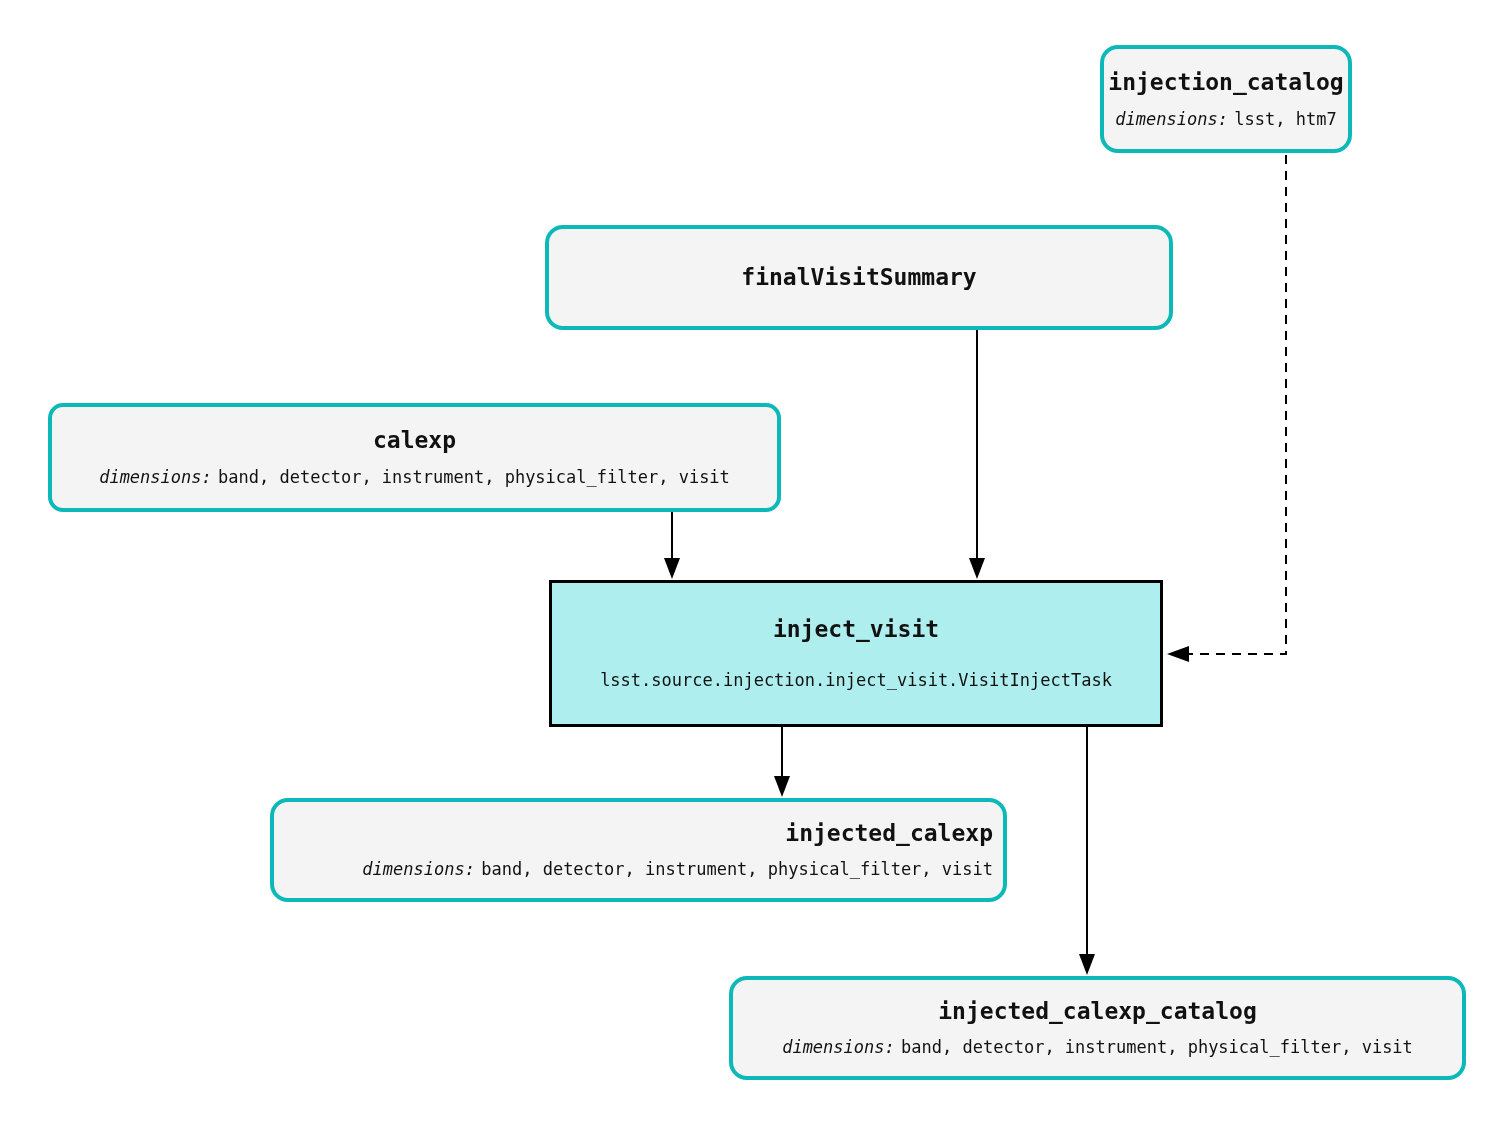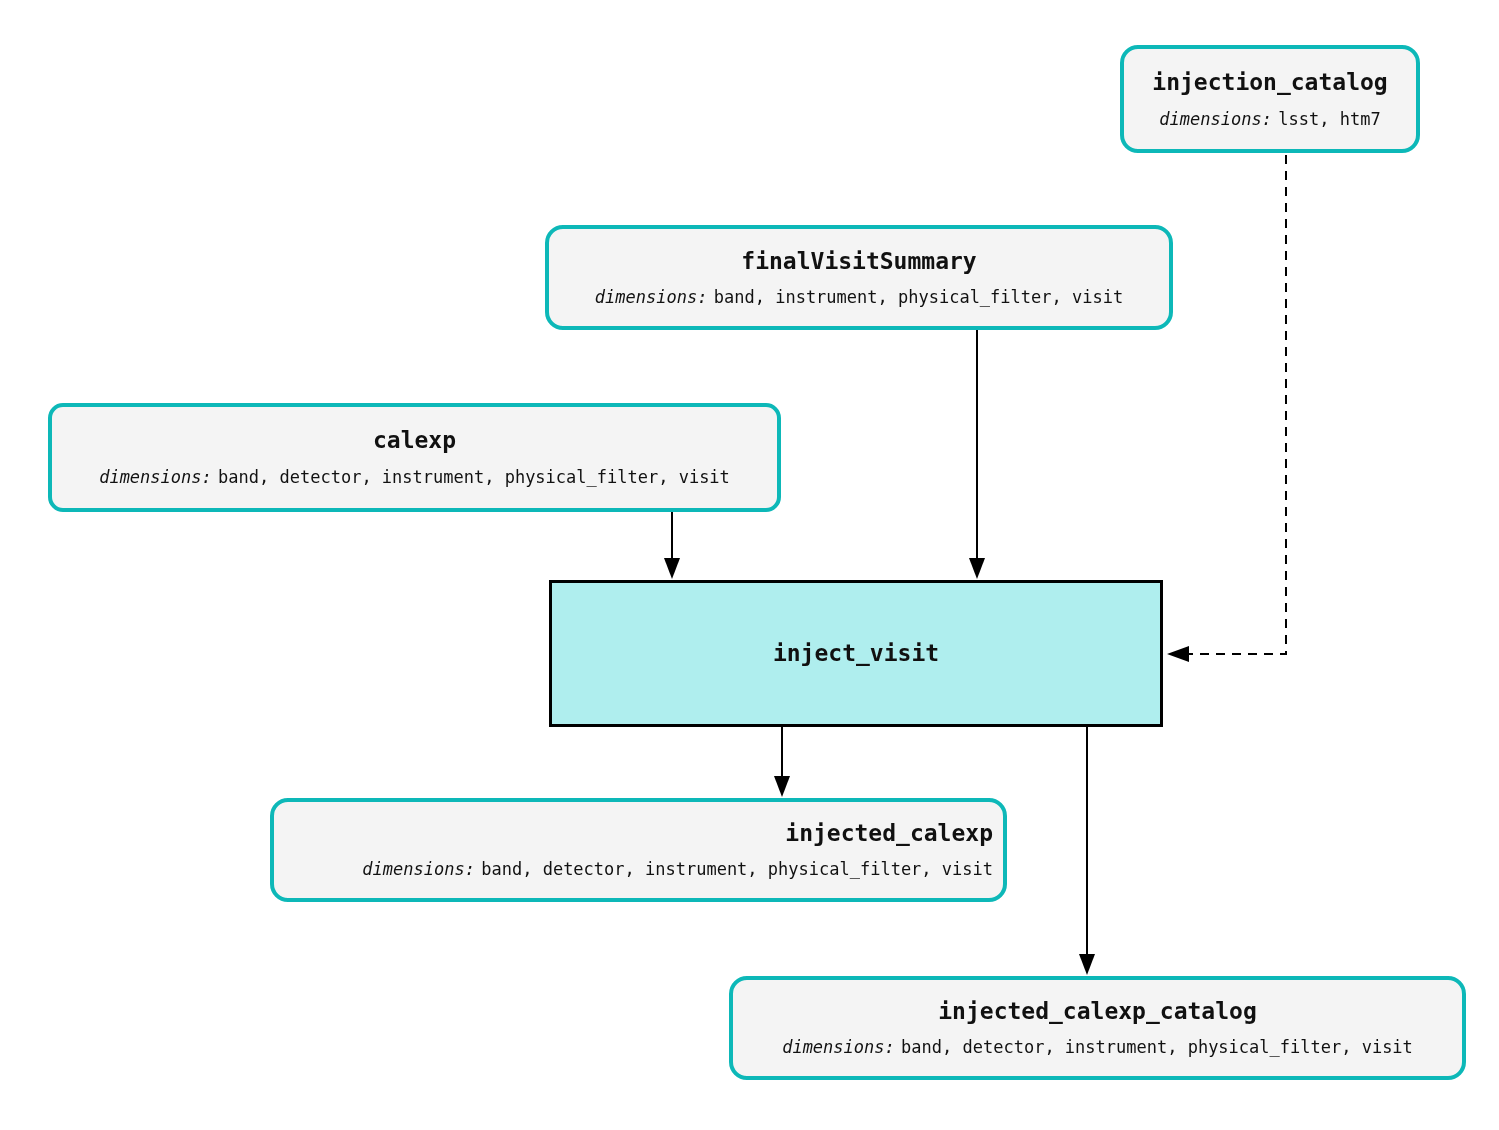--- a/index.html
+++ b/index.html
@@ -83,43 +83,41 @@
     <g stroke="#000000" fill="#000000">
       <path d="M782,727 L782,777" stroke-width="2" fill="none"></path>
       <polygon points="782,797 774,776 790,776" stroke="none"></polygon>
     </g>
     <g stroke="#000000" fill="#000000">
       <path d="M1087,727 L1087,955" stroke-width="2" fill="none"></path>
       <polygon points="1087,975 1079,954 1095,954" stroke="none"></polygon>
     </g>
   </svg>
 
-  <div class="node dataset" style="left:1100px; top:45px; width:300px; height:108px;margin-left:20px;">
+  <div class="node dataset" style="left:1100px; top:45px; width:252px; height:108px;">
     <div class="node-title">injection_catalog</div>
     <div class="node-line">
       <span class="dims-label">dimensions:</span><span>lsst, htm7</span>
     </div>
   </div>
 
   <div class="node dataset" style="left:545px; top:225px; width:628px; height:105px;">
     <div class="node-title">finalVisitSummary</div>
-    <div class="node-line">
-      <span class="dims-label">dimensions:</span><span>band, instrument, physical_filter, visit</span>
-    </div>
   </div>
 
   <div class="node dataset" style="left:48px; top:403px; width:733px; height:109px;border-radius:15px;">
     <div class="node-title">calexp</div>
     <div class="node-line">
       <span class="dims-label">dimensions:</span><span>band, detector, instrument, physical_filter, visit</span>
     </div>
   </div>
 
   <div class="node task" style="left:549px; top:580px; width:614px; height:147px;">
     <div class="node-title">inject_visit</div>
+    <div class="node-line">lsst.source.injection.inject_visit.VisitInjectTask</div>
   </div>
 
   <div class="node dataset" style="left:270px; top:798px; width:737px; height:104px;align-items:flex-end;">
     <div class="node-title">injected_calexp</div>
     <div class="node-line">
       <span class="dims-label">dimensions:</span><span>band, detector, instrument, physical_filter, visit</span>
     </div>
   </div>
 
   <div class="node dataset" style="left:729px; top:976px; width:737px; height:104px;">

